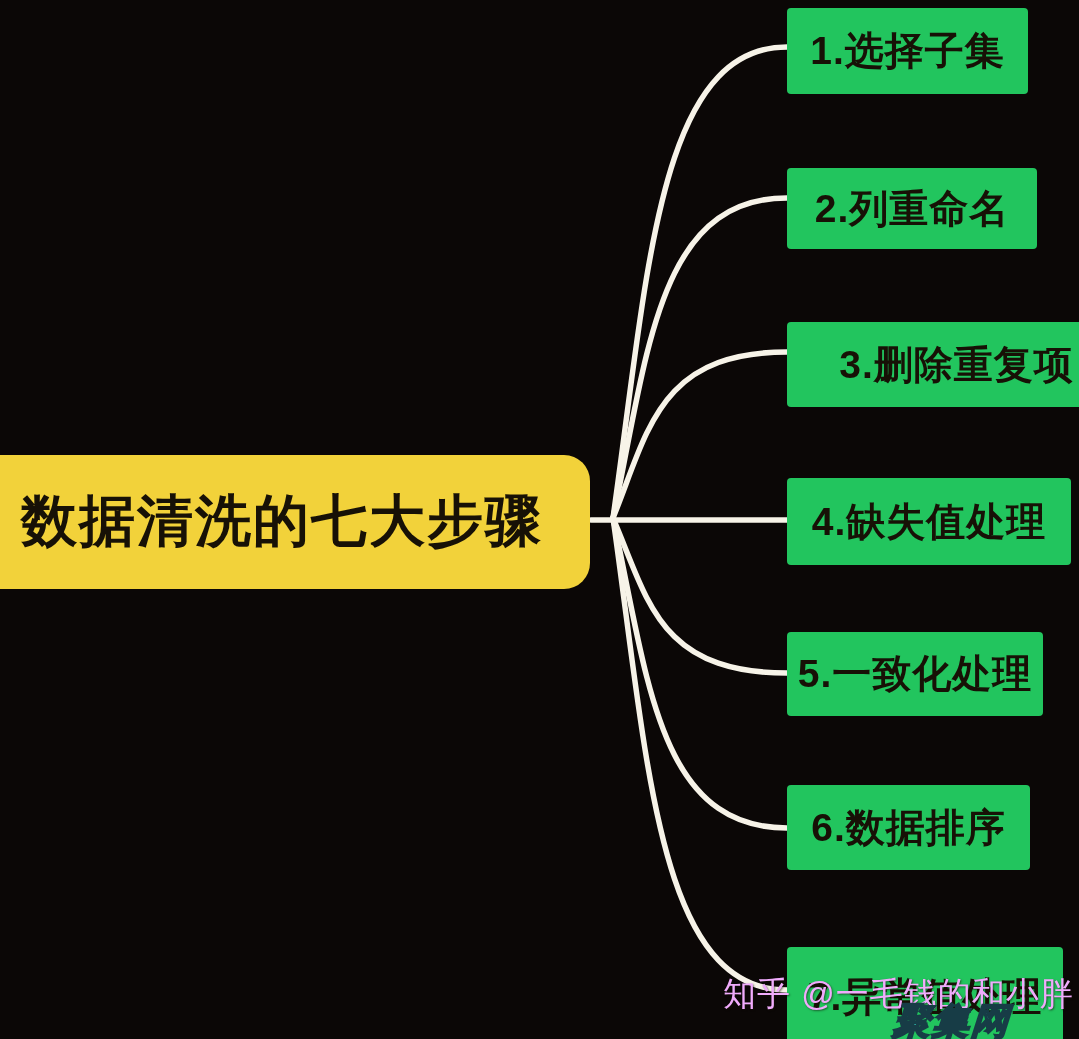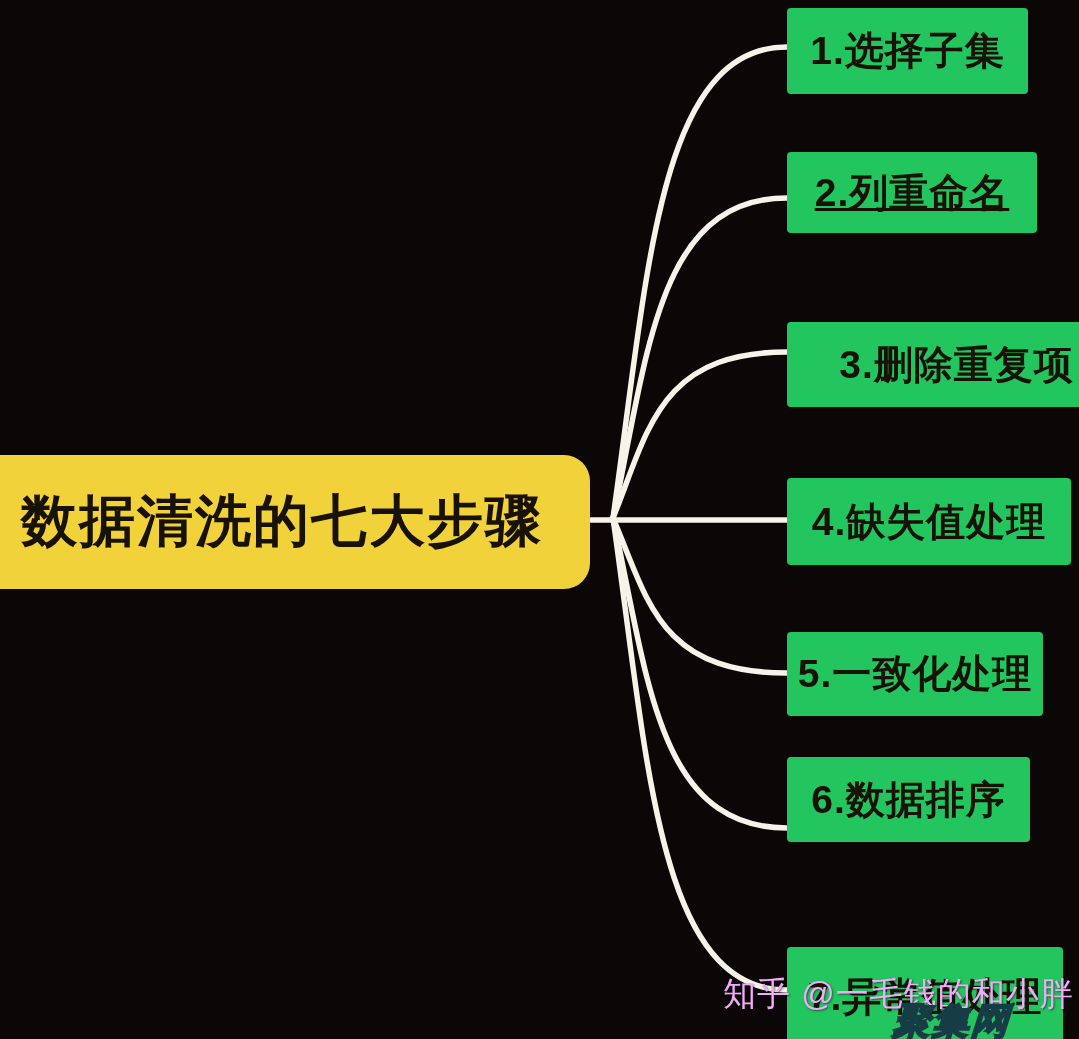--- a/index.html
+++ b/index.html
@@ -38,25 +38,25 @@
     letter-spacing: 1px;
   }
   .node.root {
     left: -26px; top: 455px; width: 616px; height: 134px;
     border-radius: 26px;
     background: #f2d23a;
   }
   .node.root .label { font-size: 56px; font-weight: 900; letter-spacing: 2px; }
   .branch .label { font-size: 39px; }
   .b1 { left: 787px; top: 8px;   width: 241px; height: 86px; }
-  .b2 { left: 787px; top: 152px; width: 250px; height: 81px; text-decoration: underline; }
+  .b2 { left: 787px; top: 168px; width: 250px; height: 81px; }
   .b3 { left: 787px; top: 322px; width: 339px; height: 85px; }
   .b4 { left: 787px; top: 478px; width: 284px; height: 87px; justify-content: center; }
   .b5 { left: 787px; top: 632px; width: 256px; height: 84px; }
-  .b6 { left: 787px; top: 757px; width: 243px; height: 85px; }
+  .b6 { left: 787px; top: 785px; width: 243px; height: 85px; }
   .b7 { left: 787px; top: 947px; width: 276px; height: 100px; }
   .watermark-zhihu {
     position: absolute; left: 723px; top: 972px;
     font-size: 33px; color: #f0abfc;
     letter-spacing: 1px; white-space: nowrap;
     text-shadow: 1px 1px 2px rgba(20,15,5,0.55);
     z-index: 3;
   }
   .watermark-site {
     position: absolute; left: 893px; top: 997px;

